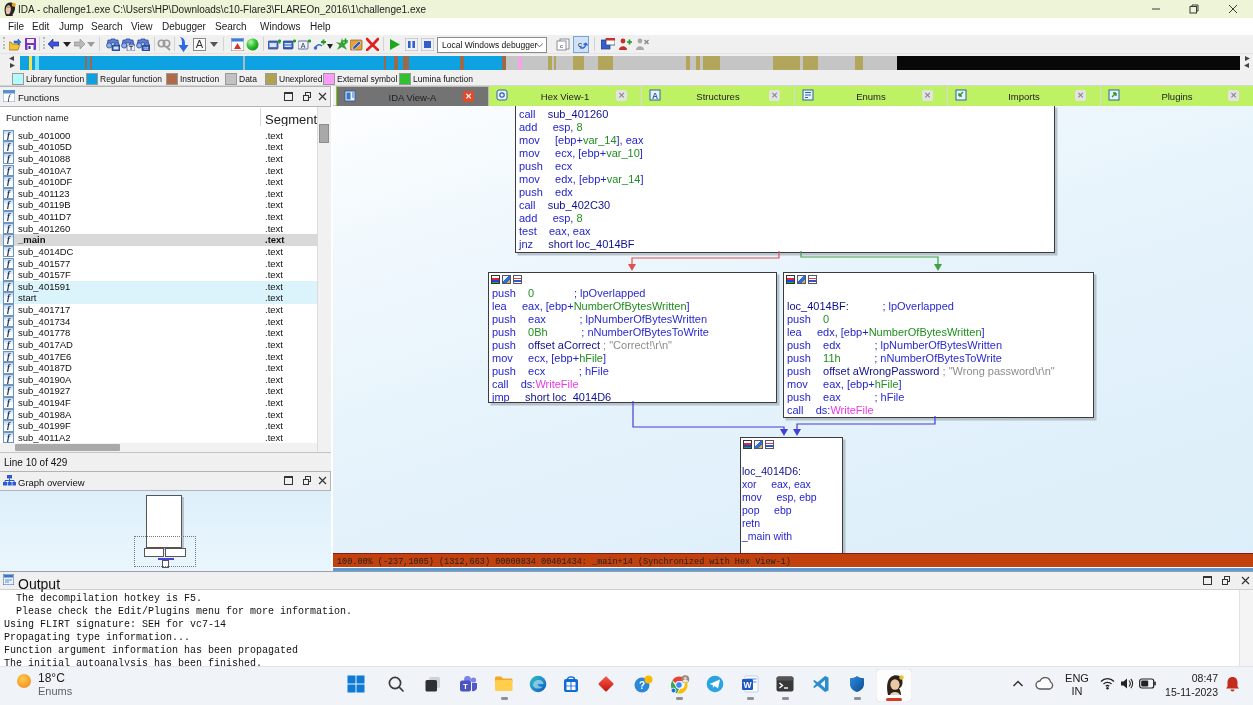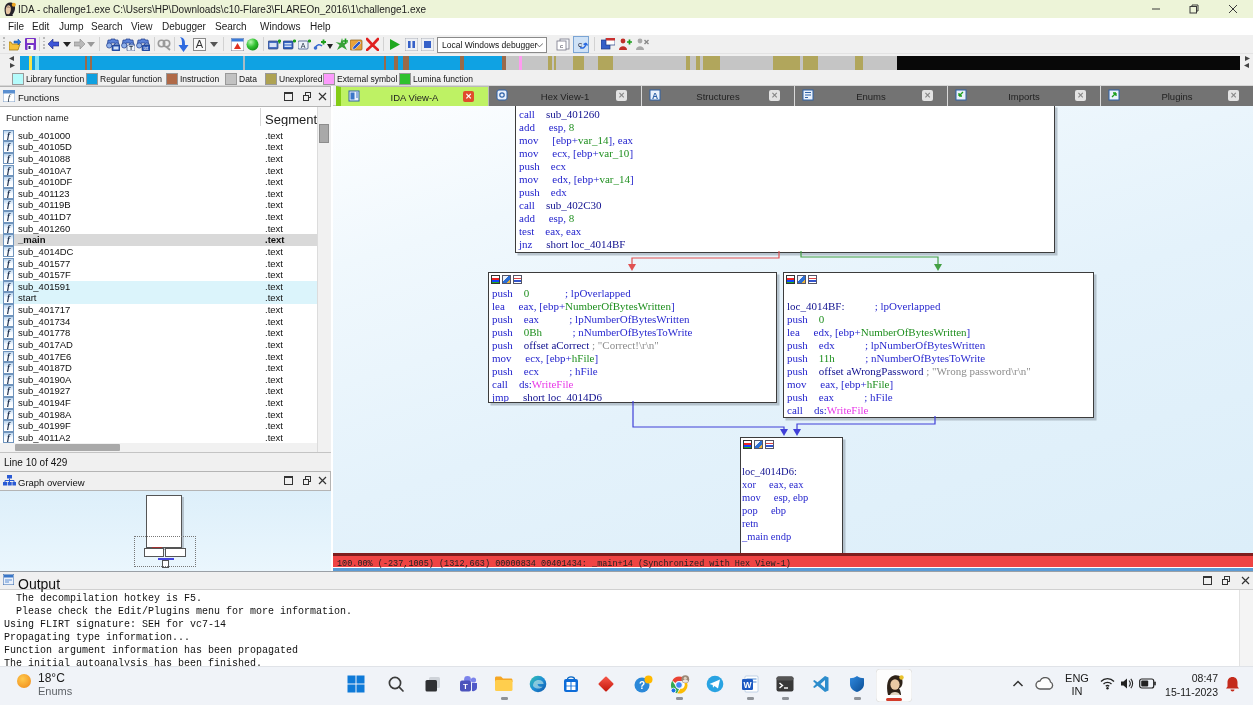--- a/index.html
+++ b/index.html
@@ -1,32 +1,32 @@
 <!DOCTYPE html>
 <html><head><meta charset="utf-8"><style>
 html,body{margin:0;padding:0}
 body{width:1253px;height:705px;position:relative;overflow:hidden;font-family:"Liberation Sans",sans-serif;background:#fff}
 .a{position:absolute}
-.asm{font-family:Liberation Serif, serif;font-size:11px;line-height:13px;white-space:pre;color:#2424cd;letter-spacing:0}
+.asm{font-family:Liberation Sans, sans-serif;font-size:11px;line-height:13px;white-space:pre;color:#2424cd;letter-spacing:0}
 .asm .g{color:#1f8f1f}.asm .n{color:#10108f}.asm .c{color:#2a2ad0}.asm .s{color:#8c8c8c}.asm .m{color:#e83ae8}
 .blk{position:absolute;background:#fff;border:1px solid #3c3c3c;box-shadow:2.5px 2.5px 0 rgba(150,163,175,.6)}
 .bhdr{height:12px;padding:1.5px 0 0 2px;white-space:nowrap}
 .ni{display:inline-block;width:9px;height:9px;margin-right:2px;vertical-align:top;border:1px solid #556;box-sizing:border-box}
 .ni1{background:linear-gradient(180deg,#fff 0 30%,#e22 30% 55%,#14f 55% 80%,#2a2 80%);border-color:#333}
 .ni2{background:linear-gradient(135deg,#eef3fb 40%,#2c6fd4 40% 75%,#e8b23c 75%)}
 .ni3{background:linear-gradient(180deg,#fff 0 25%,#d44 25% 45%,#fff 45% 60%,#35c 60% 85%,#fff 85%)}
 .fr{position:absolute;left:0;width:317px;height:11.62px;font-size:9.5px;line-height:11.8px;color:#101010;white-space:nowrap}
 .fr i{position:absolute;left:3px;top:0px;width:9px;height:9.5px;background:linear-gradient(180deg,#b9d4ee,#f4f9ff 45%,#fff);border:1px solid #6f94bd;font:italic bold 9px "Liberation Serif",serif;color:#1a2c4a;text-align:center;line-height:9px}
 .fr .nm{position:absolute;left:18px}
 .fr .sg{position:absolute;left:265px}
 .mi{position:absolute;top:18px;height:17px;line-height:17px;font-size:10px;color:#1b1b1b}
 .leg{position:absolute;top:73px;width:10px;height:10px;border:1px solid #999}
 .lt{position:absolute;top:73.5px;font-size:8.5px;line-height:10px;color:#111}
-.tb{position:absolute;top:86px;height:20px;box-sizing:border-box;border-right:1px solid #d9d9d9;background:#737373}
-.tb.on{background:#bef264;border-top:1px solid #b9b9b9;border-right:1px solid #b9b9b9;border-left:5px solid #84cc16}
+.tb{position:absolute;top:86px;height:20px;box-sizing:border-box;border-right:1px solid #d9d9d9;background:#bef264}
+.tb.on{background:#737373;border-top:1px solid #b9b9b9;border-right:1px solid #b9b9b9;border-left:1px solid #84cc16}
 .tbt{position:absolute;top:4.5px;width:100%;text-align:center;font-size:9.5px;color:#222}
 .tbx{position:absolute;top:4px;right:14px;width:11px;height:11px;border-radius:2px;background:#e3e3e3;color:#888;font:bold 8px "Liberation Sans",sans-serif;text-align:center;line-height:11px}
 .wbtn{position:absolute;top:0;width:14px;height:14px}
 .pbt{position:absolute;top:4px;width:9px;height:9px;box-sizing:border-box}
 .sep{position:absolute;top:37px;width:1px;height:14px;background:#d2d2d2}
 .out{font-family:"Liberation Mono",monospace;font-size:10px;line-height:13px;color:#111;white-space:pre}
 .st{font-family:"Liberation Mono",monospace;font-size:8.5px;color:#222;white-space:pre}
 .trayt{font-size:11px;color:#1a1a1a;text-align:center;line-height:13px}
 </style></head>
 <body>
@@ -512,34 +512,34 @@
 <div class="blk" style="left:155px;top:166px;width:287px;height:129px;overflow:hidden">
       <div class="bhdr"><span class="ni ni1"></span><span class="ni ni2"></span><span class="ni ni3"></span></div>
       <div class="asm" style="padding-left:3px"><div>push    <span class="g">0</span>             <span class="c">; lpOverlapped</span></div><div>lea     eax, [ebp+<span class="g">NumberOfBytesWritten</span>]</div><div>push    eax           <span class="c">; lpNumberOfBytesWritten</span></div><div>push    <span class="g">0Bh</span>           <span class="c">; nNumberOfBytesToWrite</span></div><div>push    <span class="n">offset aCorrect</span> <span class="s">; "Correct!\r\n"</span></div><div>mov     ecx, [ebp+<span class="g">hFile</span>]</div><div>push    ecx           <span class="c">; hFile</span></div><div>call    ds:<span class="m">WriteFile</span></div><div>jmp     <span class="n">short loc_4014D6</span></div></div>
     </div>
 <div class="blk" style="left:450px;top:166px;width:309px;height:144px;overflow:hidden">
       <div class="bhdr"><span class="ni ni1"></span><span class="ni ni2"></span><span class="ni ni3"></span></div>
       <div class="asm" style="padding-left:3px"><div> </div><div><span class="n">loc_4014BF:</span>           <span class="c">; lpOverlapped</span></div><div>push    <span class="g">0</span></div><div>lea     edx, [ebp+<span class="g">NumberOfBytesWritten</span>]</div><div>push    edx           <span class="c">; lpNumberOfBytesWritten</span></div><div>push    <span class="g">11h</span>           <span class="c">; nNumberOfBytesToWrite</span></div><div>push    <span class="n">offset aWrongPassword</span> <span class="s">; "Wrong password\r\n"</span></div><div>mov     eax, [ebp+<span class="g">hFile</span>]</div><div>push    eax           <span class="c">; hFile</span></div><div>call    ds:<span class="m">WriteFile</span></div></div>
     </div>
 <div class="blk" style="left:407px;top:331px;width:101px;height:123px;overflow:hidden">
       <div class="bhdr"><span class="ni ni1"></span><span class="ni ni2"></span><span class="ni ni3"></span></div>
-      <div class="asm" style="padding-left:1px;font-size:10.5px"><div> </div><div><span class="n">loc_4014D6:</span></div><div>xor     eax, eax</div><div>mov     esp, ebp</div><div>pop     ebp</div><div>retn</div><div><span class="c">_main endp</span></div></div>
+      <div class="asm" style="padding-left:1px;font-size:10.5px"><div> </div><div><span class="n">loc_4014D6:</span></div><div>xor     eax, eax</div><div>mov     esp, ebp</div><div>pop     ebp</div><div>retn</div><div><span class="c">_main with</span></div></div>
     </div>
 <svg class="a" style="left:0;top:0" width="920" height="447" viewBox="0 0 920 447">
 <path d="M446 145 V152 H299 V159" fill="none" stroke="#e05252" stroke-width="1.2"></path>
 <path d="M295 158 H303 L299 165 Z" fill="#e05252"></path>
 <path d="M468 145 V151 H605 V159" fill="none" stroke="#44a044" stroke-width="1.2"></path>
 <path d="M601 158 H609 L605 165 Z" fill="#44a044"></path>
 <path d="M300 295 V321 H451 V324" fill="none" stroke="#4040d8" stroke-width="1.2"></path>
 <path d="M447 323 H455 L451 330 Z" fill="#4040d8"></path>
 <path d="M602 310 V318 H464 V324" fill="none" stroke="#4040d8" stroke-width="1.2"></path>
 <path d="M460 323 H468 L464 330 Z" fill="#4040d8"></path>
 </svg>
 </div>
-<div class="a" style="left:333px;top:553px;width:920px;height:14px;background:#ef4444;border-top:3px solid #7f1d1d;box-sizing:border-box">
+<div class="a" style="left:333px;top:553px;width:920px;height:14px;background:#c2410c;border-top:1px solid #7f1d1d;box-sizing:border-box">
     <div class="st" style="position:absolute;left:4px;top:3px">100.00% (-237,1005) (1312,663) 00000834 00401434: _main+14 (Synchronized with Hex View-1)</div>
   </div>
 <div class="a" style="left:333px;top:568px;width:920px;height:3px;background:#5b9bd5"></div>
 <div class="a" style="left:0;top:571px;width:1253px;height:95px;background:#fff"></div>
 <div class="a" style="left:0;top:571px;width:1253px;height:19px;background:#f0f0f0;border-top:1px solid #9aa0a6;border-bottom:1px solid #d0d0d0;box-sizing:border-box"></div>
 <svg class="a" style="left:3px;top:574px" width="11" height="11" viewBox="0 0 11 11">
     <rect x="0" y="0" width="11" height="11" fill="#eaf1fb" stroke="#2f62a8"></rect>
     <rect x="1" y="1" width="9" height="2.5" fill="#3a77c8"></rect>
     <path d="M2 6 H9 M2 8 H6" stroke="#3a77c8" stroke-width="0.8"></path>
   </svg>

